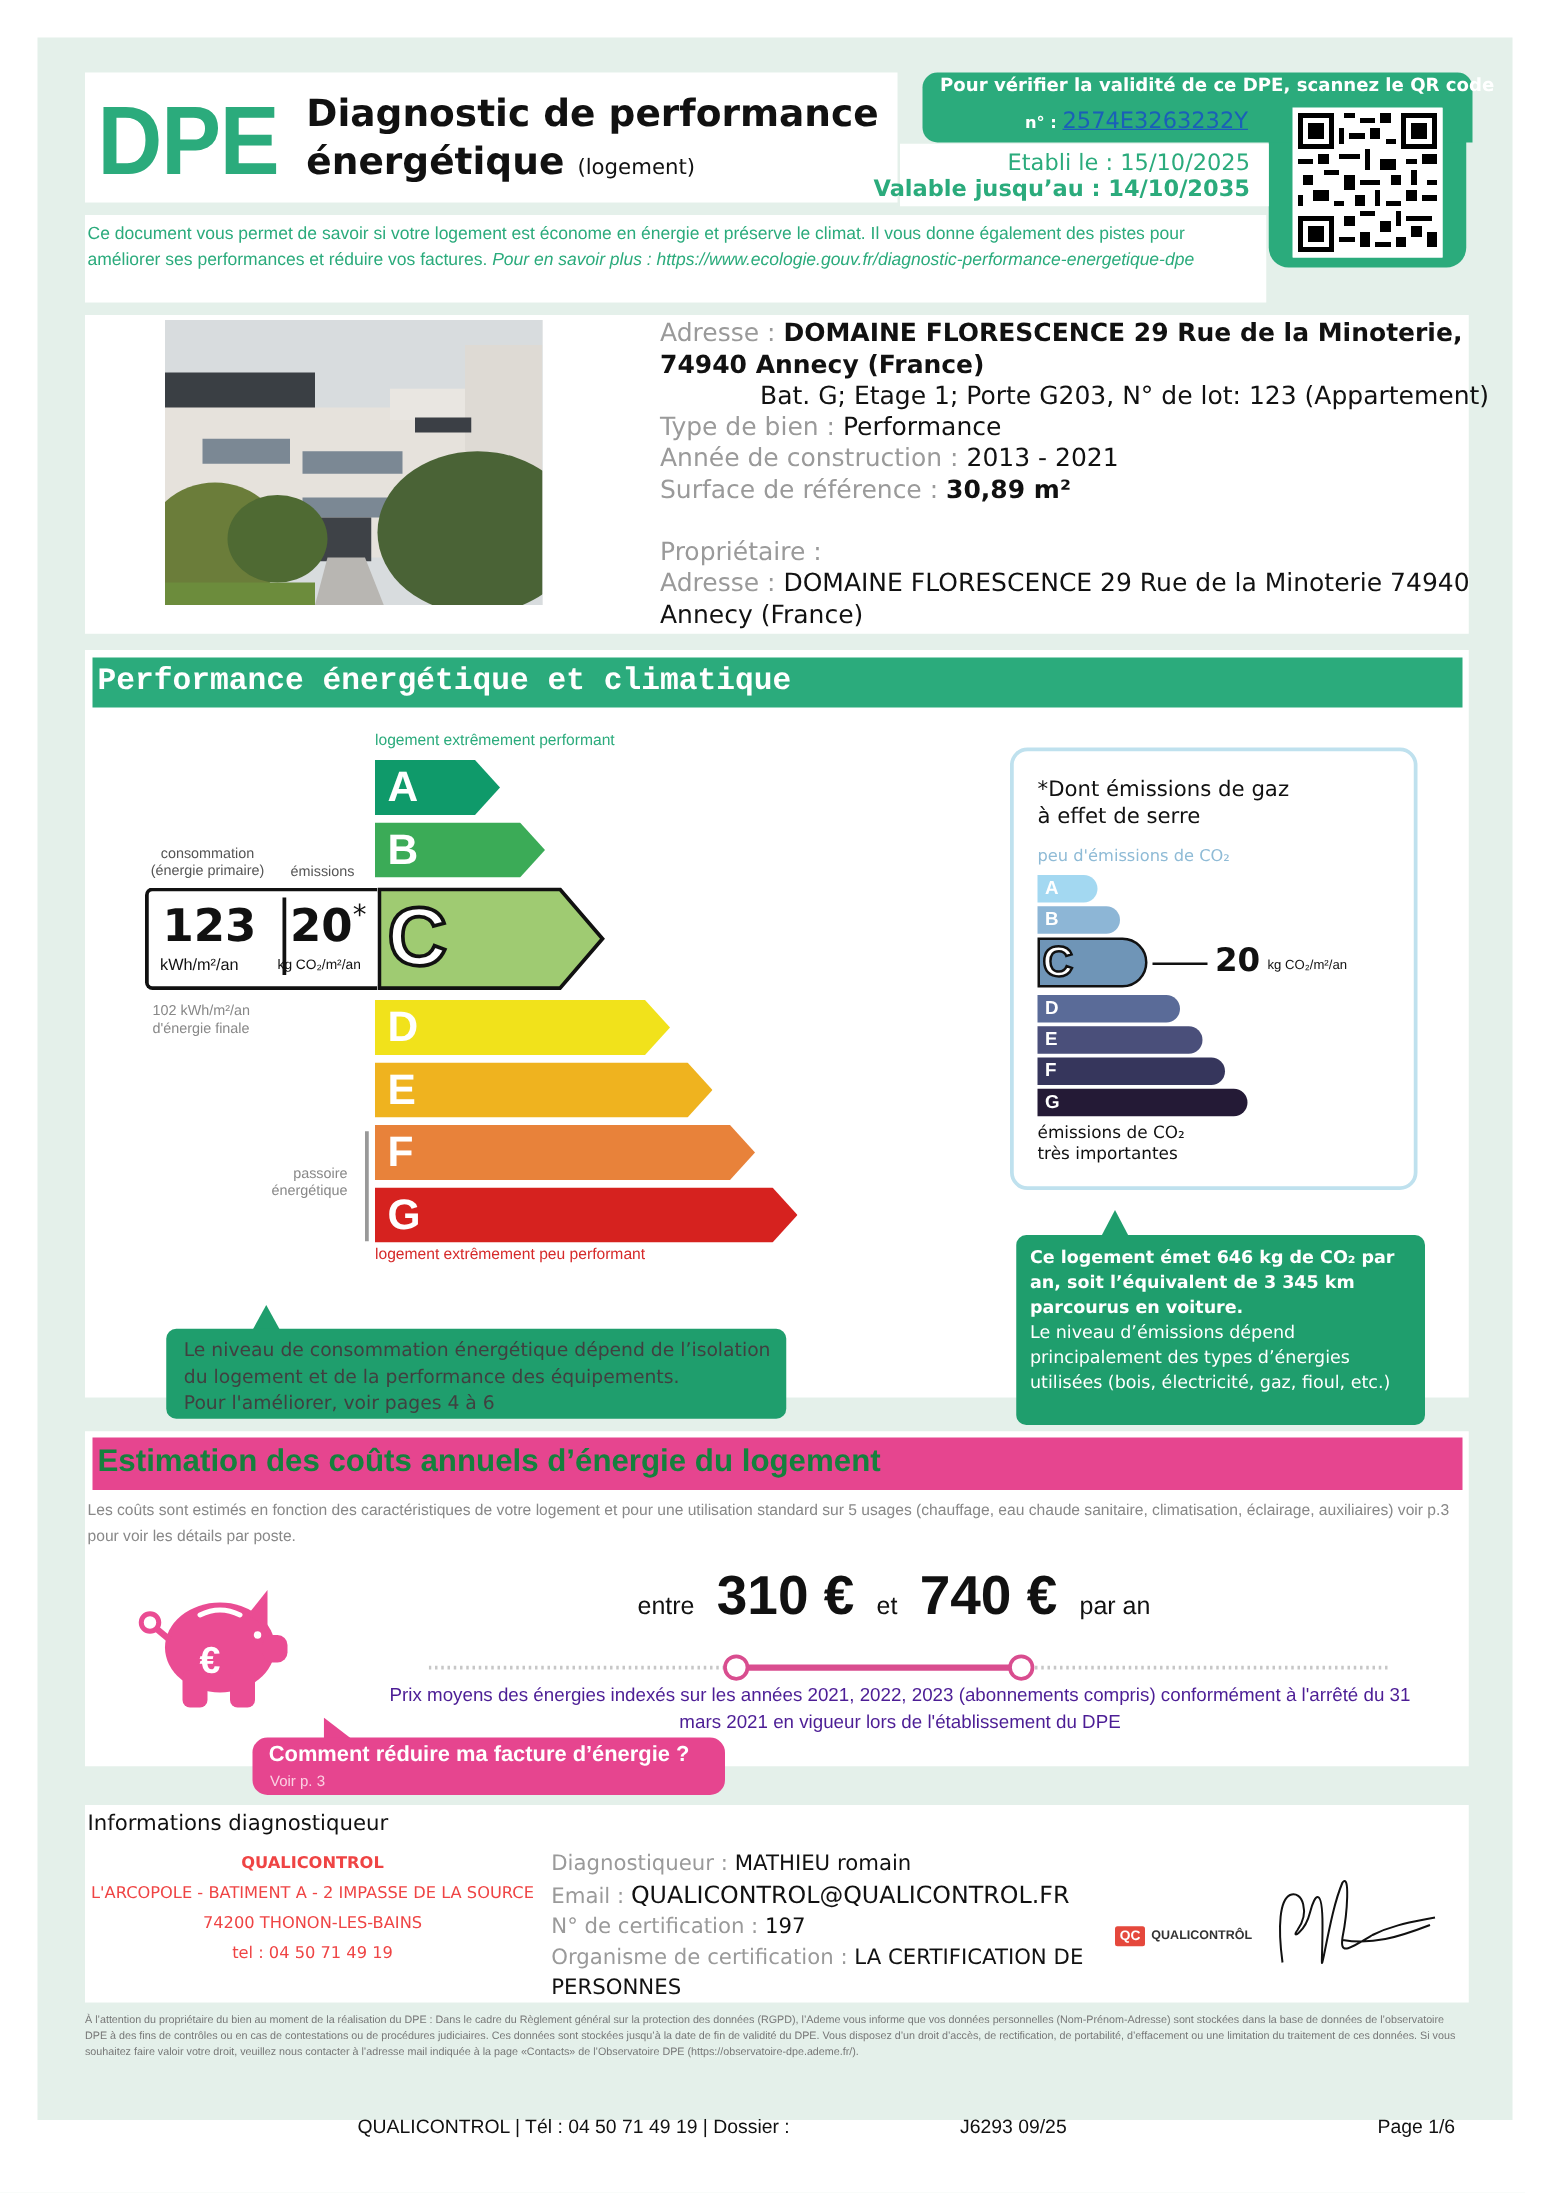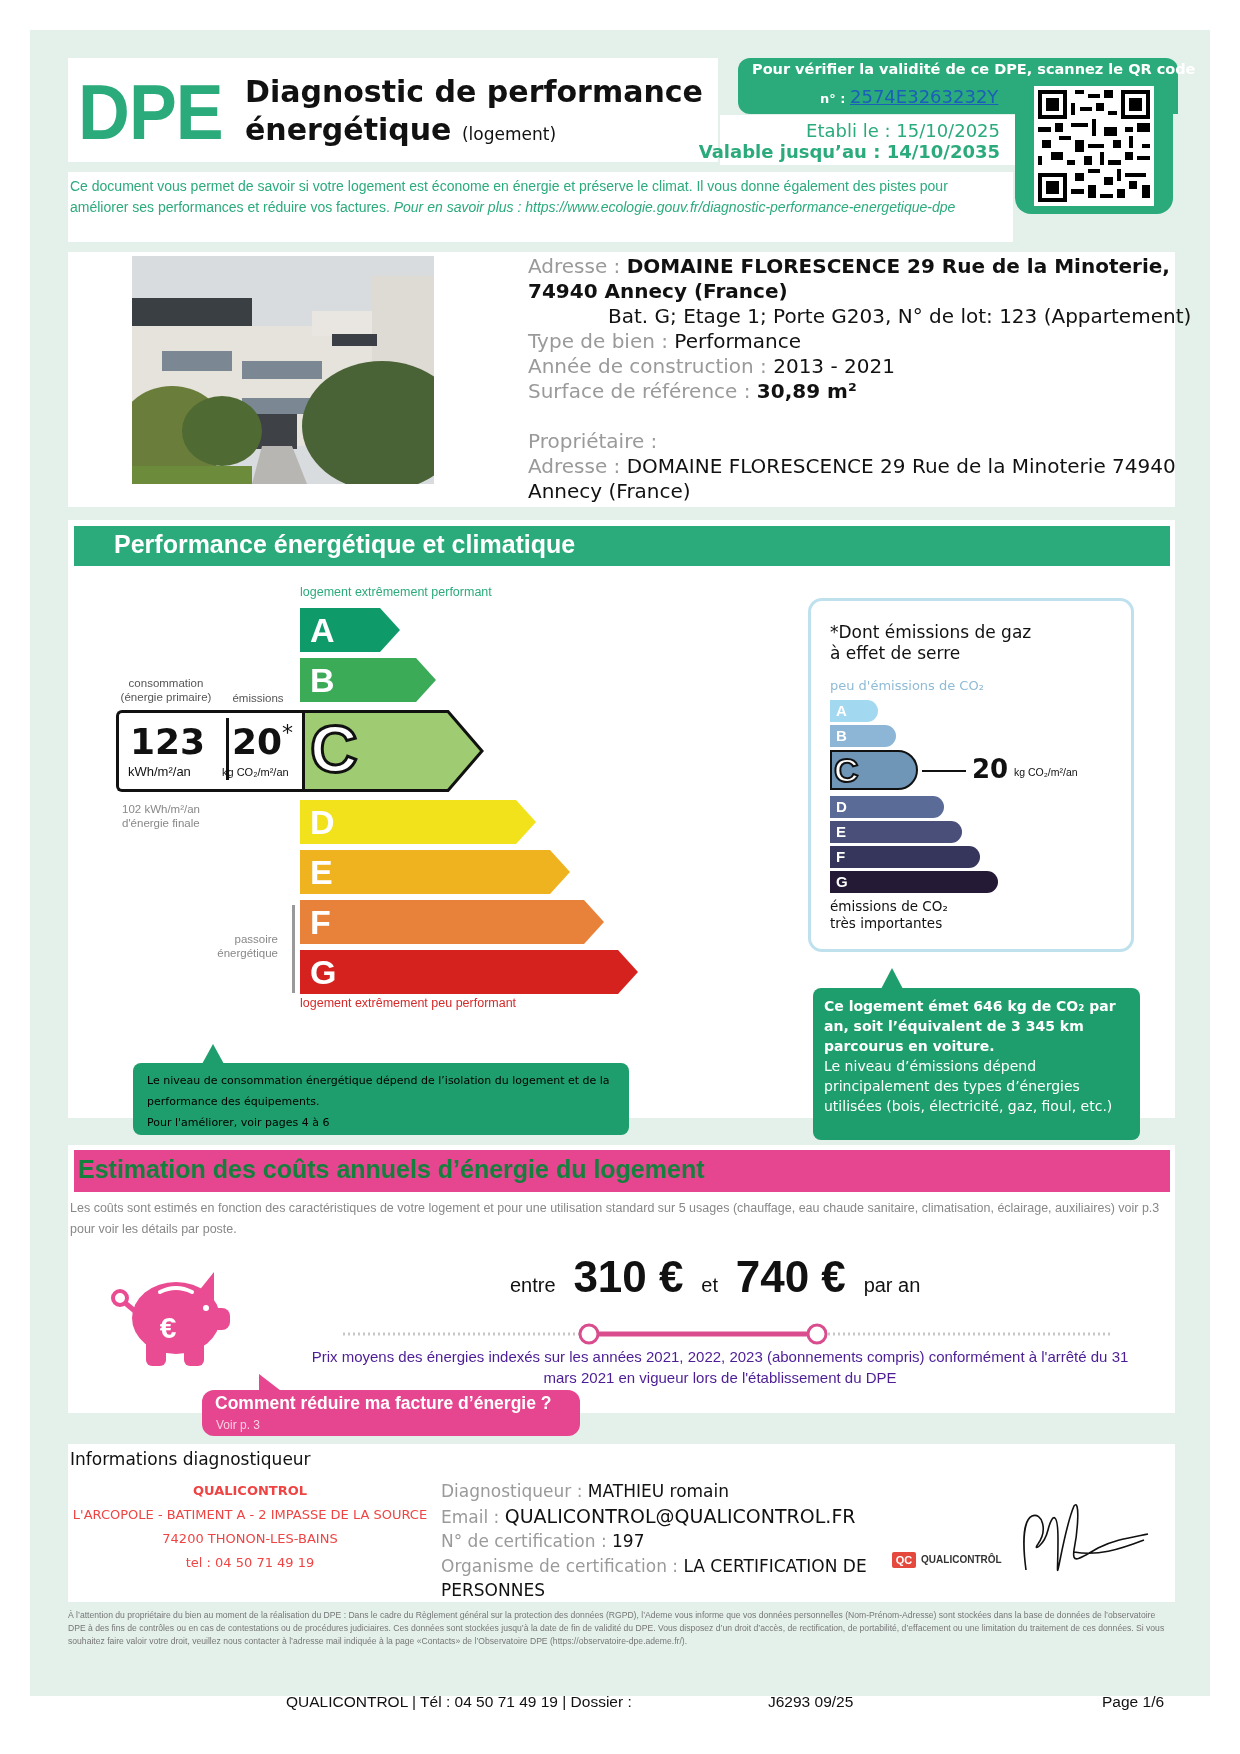--- a/index.html
+++ b/index.html
@@ -33,21 +33,21 @@
   .prop-box { left: 68px; top: 252px; width: 1107px; height: 255px; }
   .photo { left: 132px; top: 256px; width: 302px; height: 228px; overflow: hidden; background: #cfd4d6; }
   .prop-info { left: 502px; top: 254px; width: 670px; font-size: 20px; line-height: 25px; margin-left: 26px; }
   .lbl { color: #9a9a9a; }
   .val { color: #111; }
   .b { font-weight: 700; }
 
   
   .perf-bg { left: 68px; top: 520px; width: 1107px; height: 598px; }
   .perf-title-bar { left: 74px; top: 526px; width: 1096px; height: 40px; background: #2bab7c; }
-  .perf-title { left: 78px; top: 530px; font-family: Liberation Sans, sans-serif; font-weight: 700; font-size: 25px; color: #fff; margin-left: 36px; }
+  .perf-title { left: 78px; top: 530px; font-family: Liberation Mono, monospace; font-weight: 700; font-size: 25px; color: #fff; }
 
   .scale-note { font-family: "Liberation Sans", sans-serif; font-size: 12.5px; color: #2bab7c; }
   .scale-note.red { color: #d62a2a; }
   .bar { position: absolute; height: 44px; }
   .bar .letter { position: absolute; left: 10px; top: 0; font-family: "Liberation Sans", sans-serif; font-weight: 700; font-size: 34px; color: #fff; line-height: 44px; }
   .small-grey { font-family: "Liberation Sans", sans-serif; font-size: 11.5px; color: #555; text-align: center; line-height: 14px; }
   .small-grey2 { font-family: "Liberation Sans", sans-serif; font-size: 11.5px; color: #888; line-height: 14px; }
 
   .cons-box { left: 116px; top: 710px; width: 186px; height: 82px; border: 3px solid #111; border-right: none; border-radius: 6px 0 0 6px; background: #fff; }
   .cons-num { font-family: "DejaVu Sans", sans-serif; font-weight: 700; font-size: 36px; color: #111; line-height: 40px; }
@@ -55,21 +55,21 @@
 
   .ghg-card { left: 808px; top: 598px; width: 326px; height: 354px; border: 3px solid #bfe1ee; border-radius: 14px; background: #fff; }
   .ghg-title { left: 830px; top: 622px; font-size: 17px; line-height: 21px; color: #111; }
   .ghg-peu { left: 830px; top: 678px; font-size: 13px; color: #8fbbd6; }
   .ghg-bar { position: absolute; height: 22px; border-radius: 0 11px 11px 0; }
   .ghg-bar span { position: absolute; left: 6px; top: 0; font-family: "Liberation Sans", sans-serif; font-weight: 700; font-size: 15px; color: #fff; line-height: 22px; }
   .ghg-bottom { left: 830px; top: 898px; font-size: 13.5px; line-height: 17px; color: #111; }
 
   .bubble { background: #1f9e6d; color: #fff; border-radius: 8px; }
   .bubble-l { left: 133px; top: 1063px; width: 496px; height: 72px; }
-  .bubble-l-text { left: 147px; top: 1070px; width: 480px; font-size: 11px; line-height: 21px; color: #000000; }
+  .bubble-l-text { left: 147px; top: 1070px; width: 480px; font-size: 15px; line-height: 21px; color: #404040; }
   .bubble-r { left: 813px; top: 988px; width: 327px; height: 152px; }
   .bubble-r-text { left: 824px; top: 996px; width: 312px; font-size: 14px; line-height: 20px; color: #fff; }
 
   
   .cost-bg { left: 68px; top: 1145px; width: 1107px; height: 268px; }
   .cost-title-bar { left: 74px; top: 1150px; width: 1096px; height: 42px; background: #e6458f; }
   .cost-title { left: 78px; top: 1155px; font-family: "Liberation Sans", sans-serif; font-weight: 700; font-size: 25px; color: #15803d; }
   .cost-desc { left: 70px; top: 1198px; width: 1105px; font-family: "Liberation Sans", sans-serif; font-size: 12.5px; line-height: 21px; color: #888; }
   .piggy { left: 110px; top: 1262px; width: 122px; height: 108px; }
   .cost-range { left: 510px; top: 1252px; font-family: "Liberation Sans", sans-serif; white-space: nowrap; }
@@ -78,21 +78,21 @@
   .cost-price-note { left: 300px; top: 1346px; width: 840px; text-align: center; font-family: "Liberation Sans", sans-serif; font-size: 15px; line-height: 21px; color: #4c1d95; }
   .cta { left: 202px; top: 1390px; width: 378px; height: 46px; background: #e6458f; border-radius: 12px; }
   .cta-title { left: 215px; top: 1393px; font-family: "Liberation Sans", sans-serif; font-weight: 700; font-size: 17.5px; color: #fff; }
   .cta-sub { left: 216px; top: 1418px; font-family: "Liberation Sans", sans-serif; font-size: 12px; color: #fbd0e2; }
 
   
   .diag-bg { left: 68px; top: 1444px; width: 1107px; height: 158px; }
   .diag-head { left: 70px; top: 1449px; font-size: 17px; color: #111; }
   .diag-left { left: 70px; top: 1479px; width: 360px; font-size: 13px; line-height: 24px; color: #ef4444; text-align: center; }
   .diag-right { left: 441px; top: 1479px; width: 440px; font-size: 17px; line-height: 24.5px; color: #111; }
-  .qc-logo { left: 892px; top: 1538px; margin-top: 11px; }
+  .qc-logo { left: 892px; top: 1538px; }
   .signature { left: 1018px; top: 1500px; width: 140px; height: 90px; }
 
   .rgpd { left: 68px; top: 1609px; width: 1107px; font-family: "Liberation Sans", sans-serif; font-size: 8.6px; line-height: 13px; color: #777; }
 
   .footer { top: 1693px; font-family: "Liberation Sans", sans-serif; font-size: 15.5px; color: #111; white-space: nowrap; }
 </style>
 </head>
 <body>
 
 <div class="page-bg"></div>

